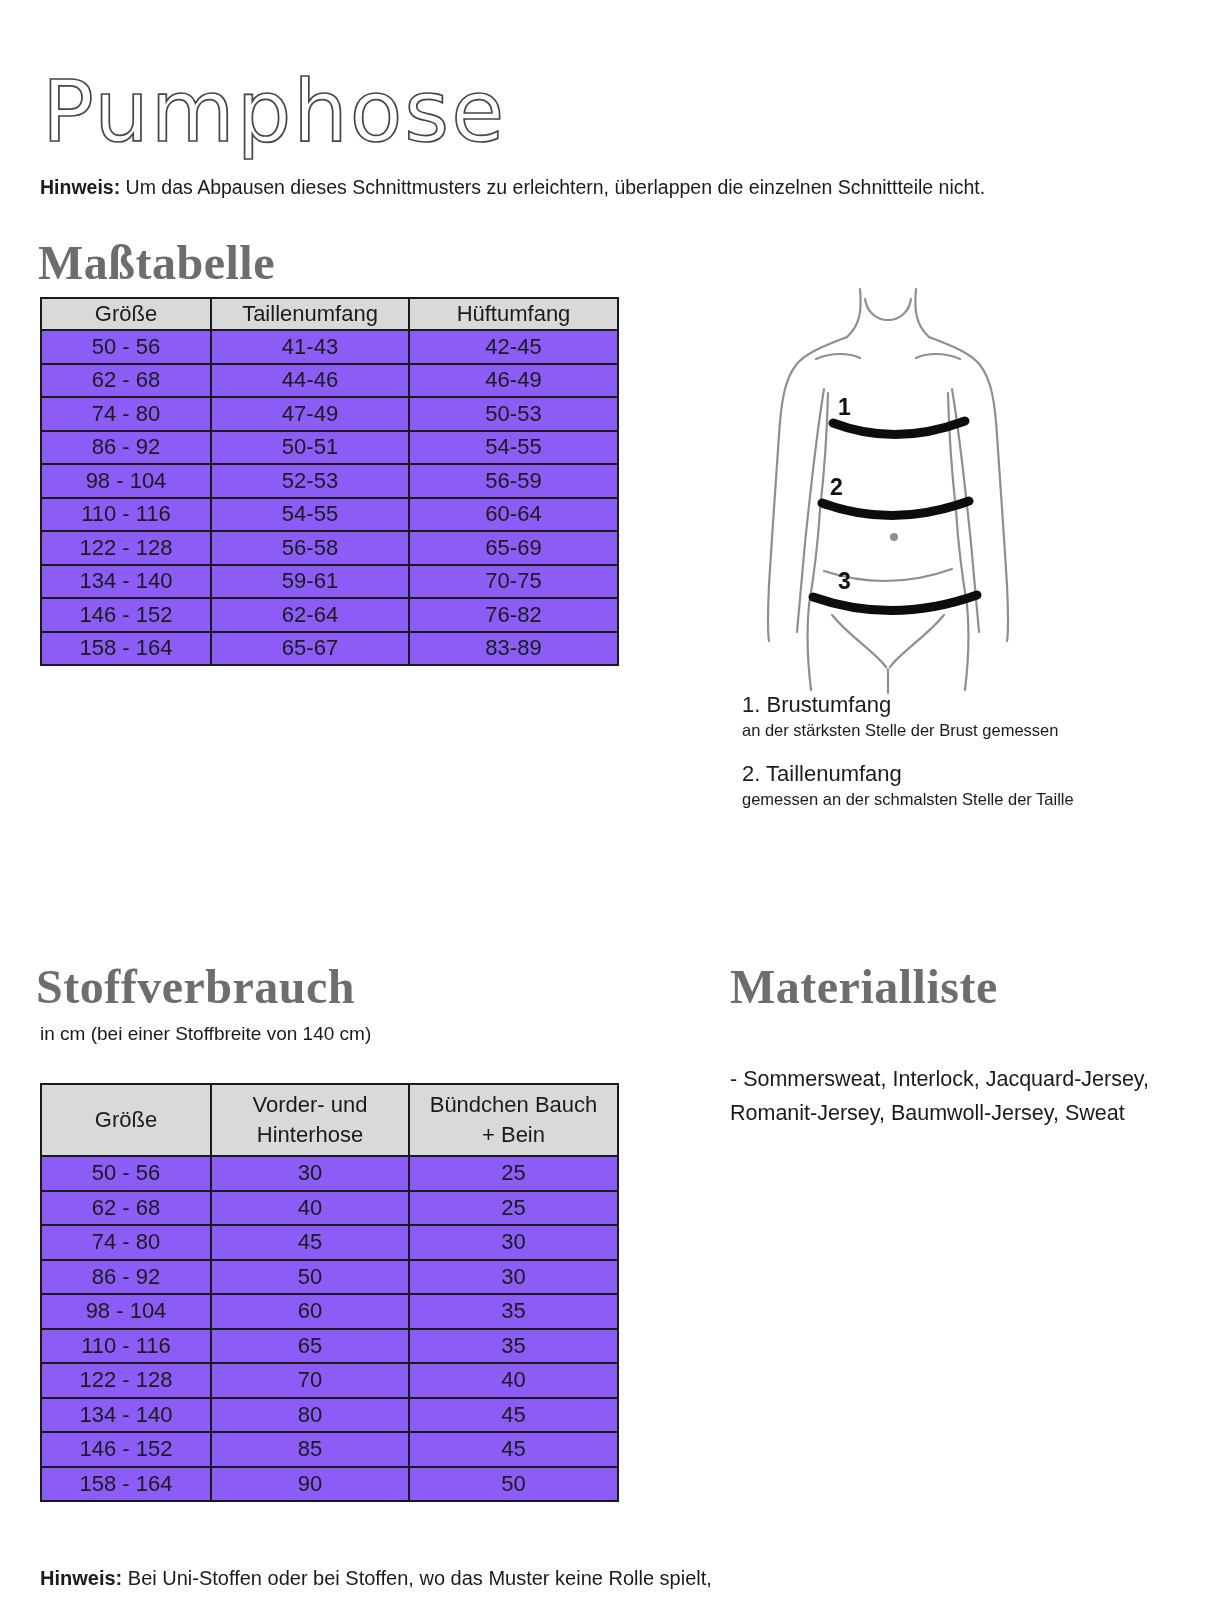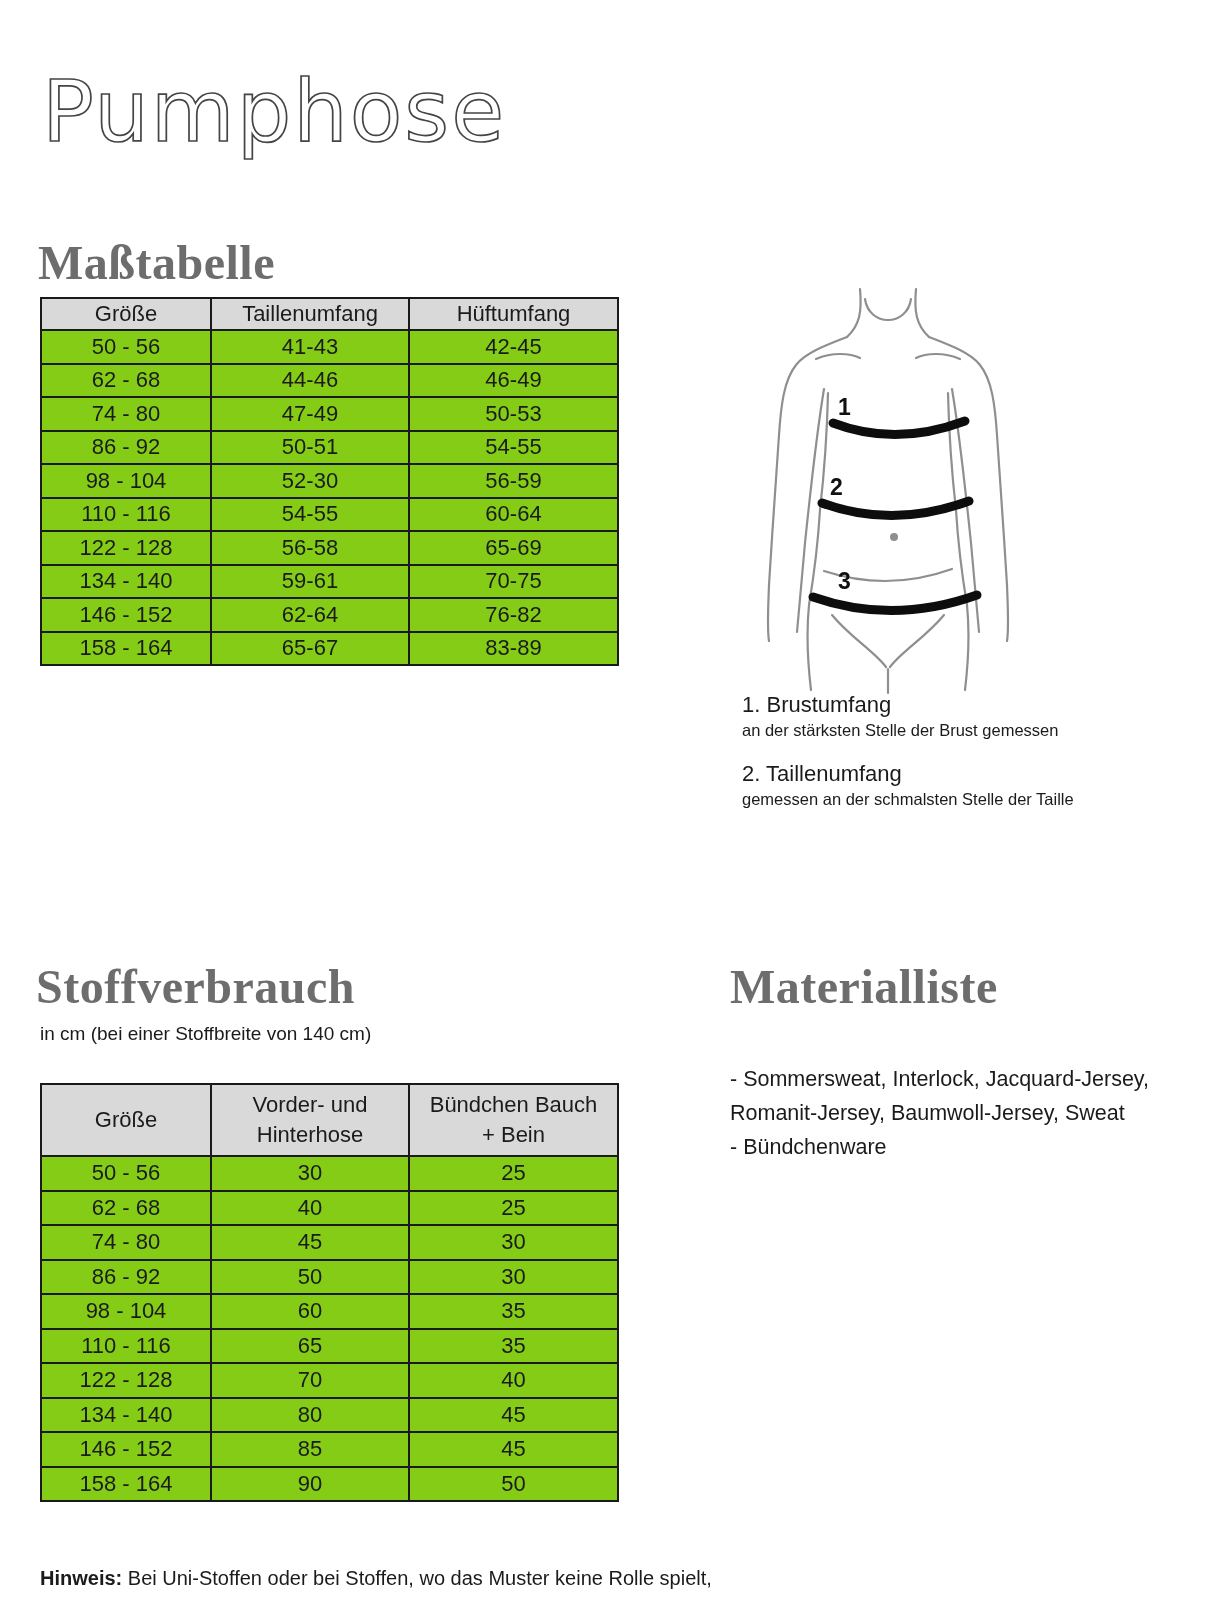--- a/index.html
+++ b/index.html
@@ -27,21 +27,21 @@
   
   .section-heading{
     font-family:"Liberation Serif","DejaVu Serif",serif; font-weight:700;
     font-size:48px; color:var(--heading-gray); letter-spacing:0.5px; white-space:nowrap;
   }
   #mass-heading{left:38px; top:188px;}
   #fabric-heading{left:36px; top:912px;}
   #material-heading{left:730px; top:912px;}
   #fabric-subtitle{left:40px; top:976px; font-size:19px;}
   
-  .data-table{border-collapse:collapse; table-layout:fixed; width:577px; background:#84cc16;}
+  .data-table{border-collapse:collapse; table-layout:fixed; width:577px; background:#8b5cf6;}
   .data-table th,.data-table td{
     border:2px solid #1a1a1a; text-align:center; vertical-align:middle;
     font-size:22px; font-weight:400; padding:0; color:var(--text);
   }
   .data-table th{background:var(--table-header-bg);}
   .col-1{width:170px;} .col-2{width:198px;} .col-3{width:209px;}
   #mass-table{left:40px; top:250px;}
   #mass-table th{height:30px;}
   #mass-table td{height:31.5px;}
   #fabric-table{left:40px; top:1036px;}
@@ -63,20 +63,23 @@
 </style>
 </head>
 <body>
 
 <div id="page">
 
   <svg id="title-svg" class="abs" width="520" height="104">
     <text class="title-text" x="2" y="80">Pumphose</text>
   </svg>
 
+  <div id="note-top" class="abs note">
+    <b>Hinweis:</b><span> Um das Abpausen dieses Schnittmusters zu erleichtern, überlappen die einzelnen Schnittteile nicht.</span>
+  </div>
 
   <div id="mass-heading" class="abs section-heading">Maßtabelle</div>
 
   <table id="mass-table" class="abs data-table">
     <colgroup>
         <col class="col-1">
         <col class="col-2">
         <col class="col-3">
       </colgroup>
     <thead>
@@ -102,21 +105,21 @@
           <td>47-49</td>
           <td>50-53</td>
         </tr>
         <tr>
           <td>86 - 92</td>
           <td>50-51</td>
           <td>54-55</td>
         </tr>
         <tr>
           <td>98 - 104</td>
-          <td>52-30</td>
+          <td>52-53</td>
           <td>56-59</td>
         </tr>
         <tr>
           <td>110 - 116</td>
           <td>54-55</td>
           <td>60-64</td>
         </tr>
         <tr>
           <td>122 - 128</td>
           <td>56-58</td>
@@ -245,20 +248,19 @@
           <td>158 - 164</td>
           <td>90</td>
           <td>50</td>
         </tr>
       </tbody>
   </table>
 
   <div id="material-heading" class="abs section-heading">Materialliste</div>
   <div id="materials" class="abs">
       <div class="material-item">- Sommersweat, Interlock, Jacquard-Jersey, Romanit-Jersey, Baumwoll-Jersey, Sweat</div>
-      <div class="material-item">- Bündchenware</div>
     </div>
 
   <div id="note-bottom" class="abs note">
     <b>Hinweis:</b><span> Bei Uni-Stoffen oder bei Stoffen, wo das Muster keine Rolle spielt, kann es sein, dass du weniger Stoff brauchst.</span>
   </div>
 
 </div>
 
 </body></html>

